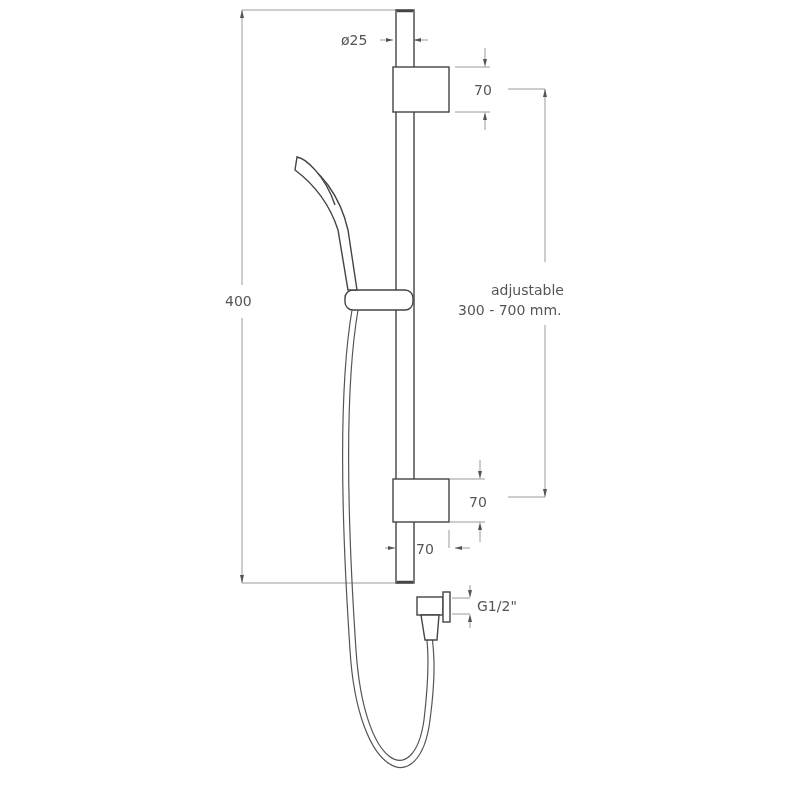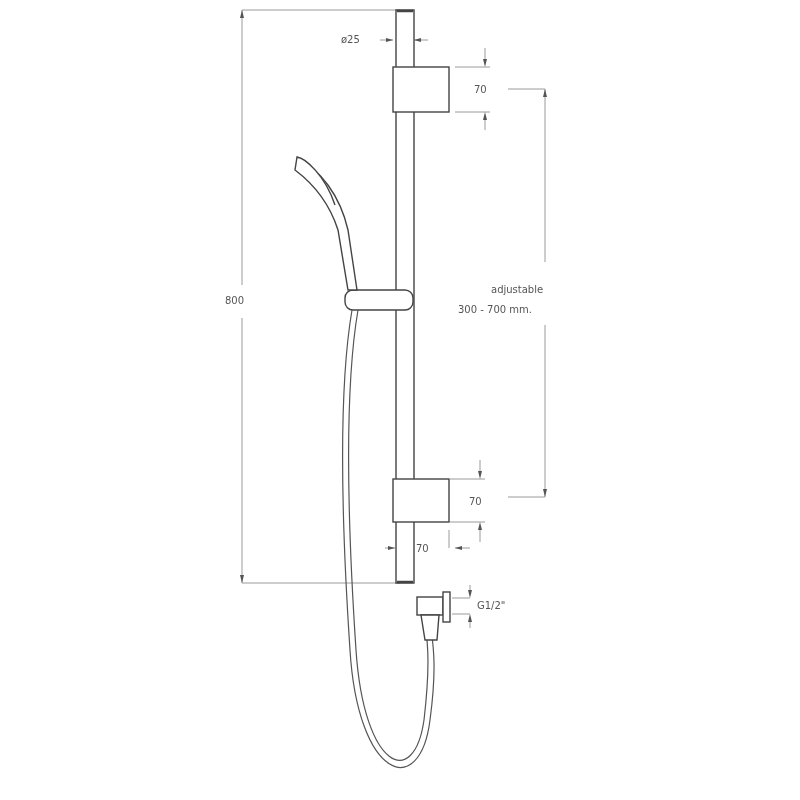--- a/index.html
+++ b/index.html
@@ -1,18 +1,18 @@
 <!DOCTYPE html>
 <html><head>
   <meta charset="utf-8">
   <style>
     html, body { margin: 0; padding: 0; background: #ffffff; }
     body { width: 800px; height: 800px; position: relative; overflow: hidden; }
     #drawing { position: absolute; left: 0; top: 0; width: 800px; height: 800px; }
-    .lbl { position: absolute; font-family: "DejaVu Sans", sans-serif; color: #555; font-size: 10px; line-height: 16px; white-space: nowrap; }
+    .lbl { position: absolute; font-family: "DejaVu Sans", sans-serif; color: #555; font-size: 14px; line-height: 16px; white-space: nowrap; }
   </style>
 </head>
 <body>
 
 <svg id="drawing" viewBox="0 0 800 800" xmlns="http://www.w3.org/2000/svg">
   <g fill="none" stroke="#9a9a9a" stroke-width="1">
 
     <line x1="242" y1="10" x2="400" y2="10"></line>
     <line x1="242" y1="583" x2="400" y2="583"></line>
     <line x1="242" y1="10" x2="242" y2="285"></line>
@@ -83,18 +83,18 @@
   </g>
   <g fill="#fff" stroke="#444" stroke-width="1.4">
     <rect x="417" y="597" width="26" height="18"></rect>
     <rect x="443" y="592" width="7" height="30"></rect>
     <path d="M421,615 L439,615 L437,640 L425,640 Z"></path>
   </g>
 </svg>
 
 <div class="lbl" style="left:341px;top:32px;">ø25</div>
 <div class="lbl" style="left:474px;top:82px;">70</div>
-<div class="lbl" style="left:225px;top:293px;">800</div>
+<div class="lbl" style="left:225px;top:293px;">400</div>
 <div class="lbl" style="left:491px;top:282px;">adjustable</div>
 <div class="lbl" style="left:458px;top:302px;">300 - 700 mm.</div>
 <div class="lbl" style="left:469px;top:494px;">70</div>
 <div class="lbl" style="left:416px;top:541px;">70</div>
 <div class="lbl" style="left:477px;top:598px;">G1/2"</div>
 
 </body></html>

